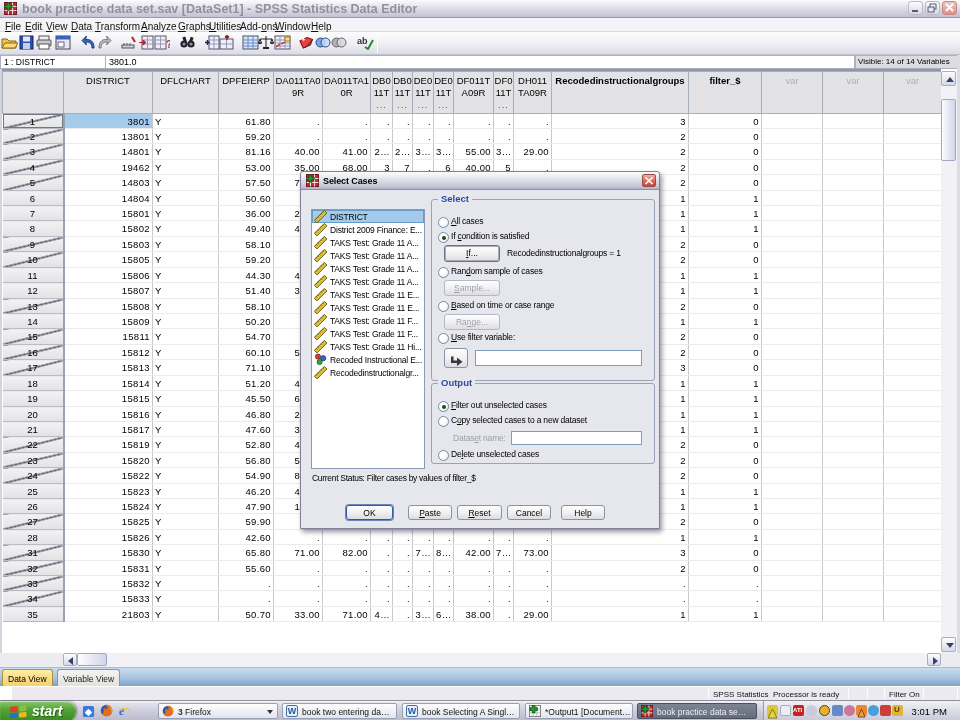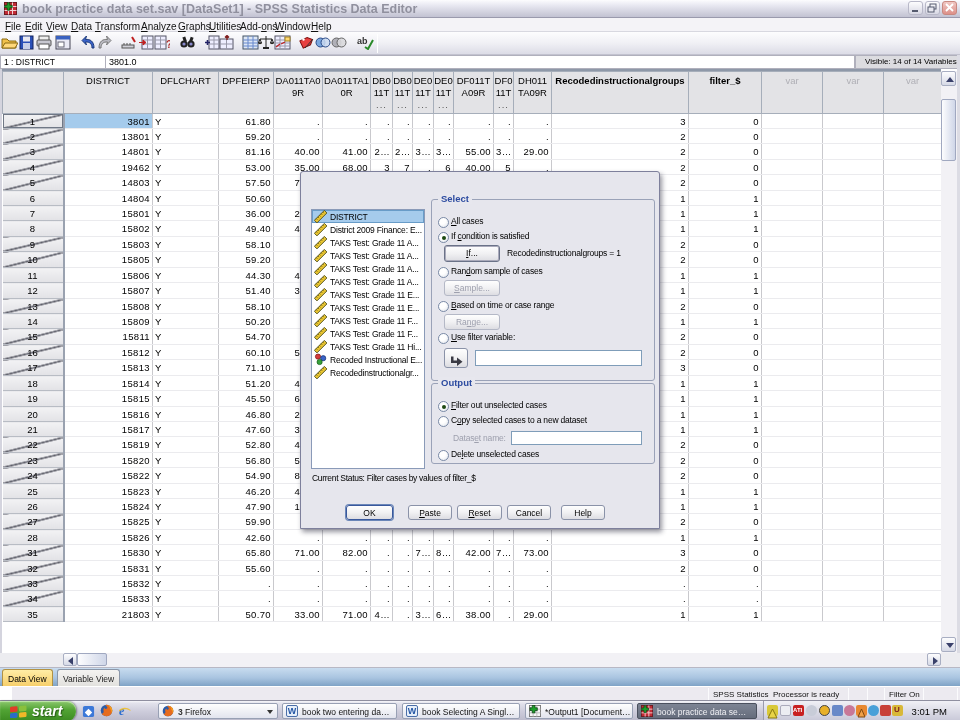--- a/index.html
+++ b/index.html
@@ -20,21 +20,21 @@
 
 
 #toolbar { left:0; top:32px; width:960px; height:23px; background:linear-gradient(180deg,#fdfdfe 0%,#f0f0f5 50%,#dcdce6 100%); border-bottom:1px solid #c2c2cf; }
 .tbi { position:absolute; top:3px; width:18px; height:16px; }
 #tbsep { position:absolute; left:377px; top:2px; width:1px; height:19px; background:#c0c0cc; border-right:1px solid #fff; }
 
 
 #refbar { left:0; top:55px; width:960px; height:14px; background:#fff; border-bottom:1px solid #c8c8d0; font-size:8.5px; }
 #refcell { position:absolute; left:0; top:0; width:106px; height:14px; border:1px solid #b0b0bc; padding:1px 3px 0; background:#fff; }
 #refval { position:absolute; left:106px; top:0; width:749px; height:14px; border:1px solid #b0b0bc; border-left:none; padding:1px 3px 0; background:#fff; font-size:9px; }
-#visbox { position:absolute; left:855px; top:0; width:105px; height:14px; border:1px solid #b0b0bc; background:#dcdce0; padding:1px 0 0 9px; font-size:8px; }
+#visbox { position:absolute; left:855px; top:0; width:105px; height:14px; border:1px solid #b0b0bc; background:#dcdce0; padding:1px 0 0 2px; font-size:8px; }
 
 
 #gridwrap { left:2px; top:69px; width:939px; height:584px; overflow:hidden; border-top:2px solid #8e98a8; }
 #grid { border-collapse:collapse; table-layout:fixed; width:939px; font-size:9.5px; }
 #grid td { overflow:hidden; white-space:nowrap; border-right:1px solid #c9c9cd; border-bottom:1px solid #ebebee; padding:0 2px; color:#000; }
 #grid td.num { text-align:right; letter-spacing:0.35px; }
 #grid td.str { text-align:left; }
 .hrow { height:42px; }
 .hc { background:#e3e3e6; border:1px solid #a6aeba !important; text-align:center; vertical-align:top; font-size:9.5px; line-height:12px; padding:3px 0 0 0 !important; color:#000; }
 .hdots { color:#555; letter-spacing:1px; }
@@ -1083,20 +1083,35 @@
     <span class="tico" style="left:104px;background:#48a0d8;border-radius:50%"></span>
     <span class="tico" style="left:116px;background:#c84038"></span>
     <span class="tico" style="left:128px;background:#d8b838">
           <span style="position:absolute;left:2px;top:0px;font-size:8px;color:#802020;font-weight:bold">U</span>
         </span>
     <span id="clock">3:01 PM</span>
   </div>
 </div>
 
 <div class="abs" id="dlg">
+  <div id="dlgtitle">
+    <span class="ic">
+          <svg width="13" height="13" viewBox="0 0 13 13" style="display:block">
+<rect x="0.5" y="0.5" width="12" height="12" fill="#c22b36" stroke="#6d1a20"></rect>
+<path d="M0.5 4.5h12M0.5 8.5h12M4.5 0.5v12M8.5 0.5v12" stroke="#f3d4d6" stroke-width="1" fill="none"></path>
+<path d="M3.2 0.8h2.6v2.4H8.2v2.6H5.8v2.4H3.2V5.8H0.8V3.2h2.4z" fill="#1d9e2a" stroke="#0a3d10" stroke-width="0.7"></path>
+</svg>
+        </span>
+    <span class="txt">Select Cases</span>
+    <span id="dlgclose">
+          <svg width="12" height="10">
+            <path d="M2.5 1.5l7 6.5M9.5 1.5l-7 6.5" stroke="#fff" stroke-width="1.7"></path>
+          </svg>
+        </span>
+  </div>
   <div id="vlist">
         <div class="vi vi-sel">
           <svg width="13" height="13" viewBox="0 0 13 13" style="display:block">
 <g transform="rotate(-45 6.5 6.5)">
               <rect x="-0.5" y="4.9" width="14" height="3.6" fill="#ecc832" stroke="#50501c" stroke-width="0.9"></rect>
 <path d="M2 4.9v1.7M4.3 4.9v1.7M6.6 4.9v1.7M8.9 4.9v1.7M11.2 4.9v1.7" stroke="#6a5a10" stroke-width="0.8"></path>
             </g>
           </svg>
           <span>DISTRICT</span>
         </div>

